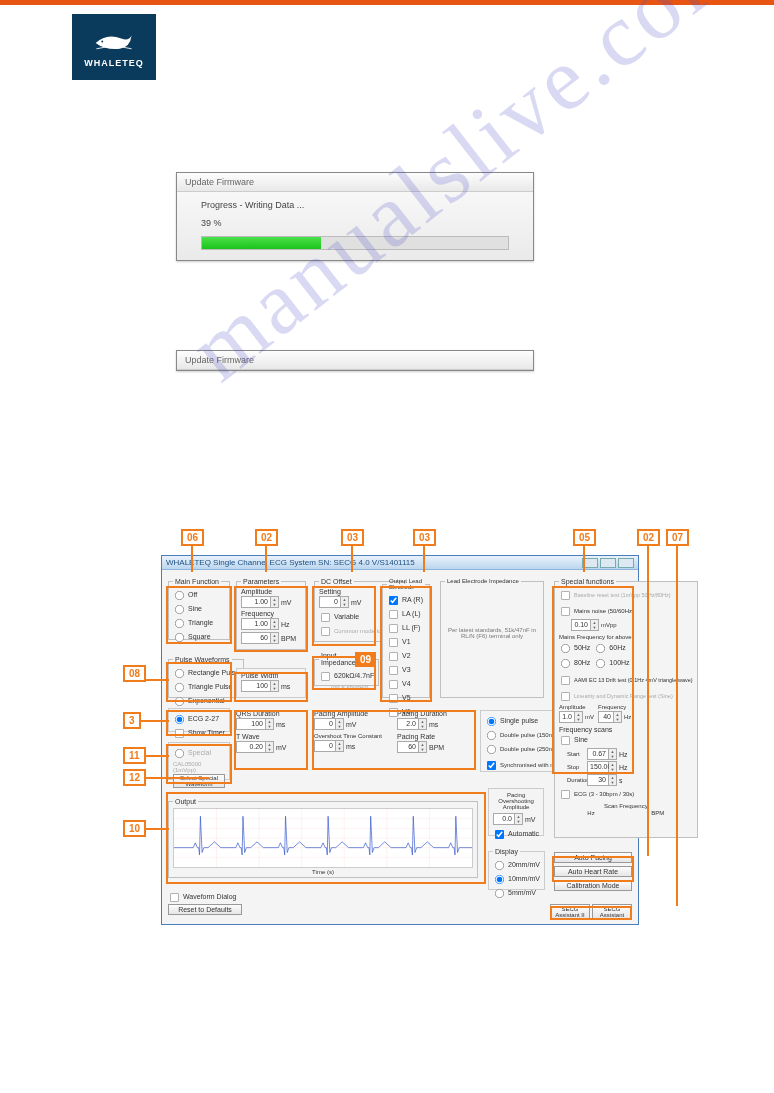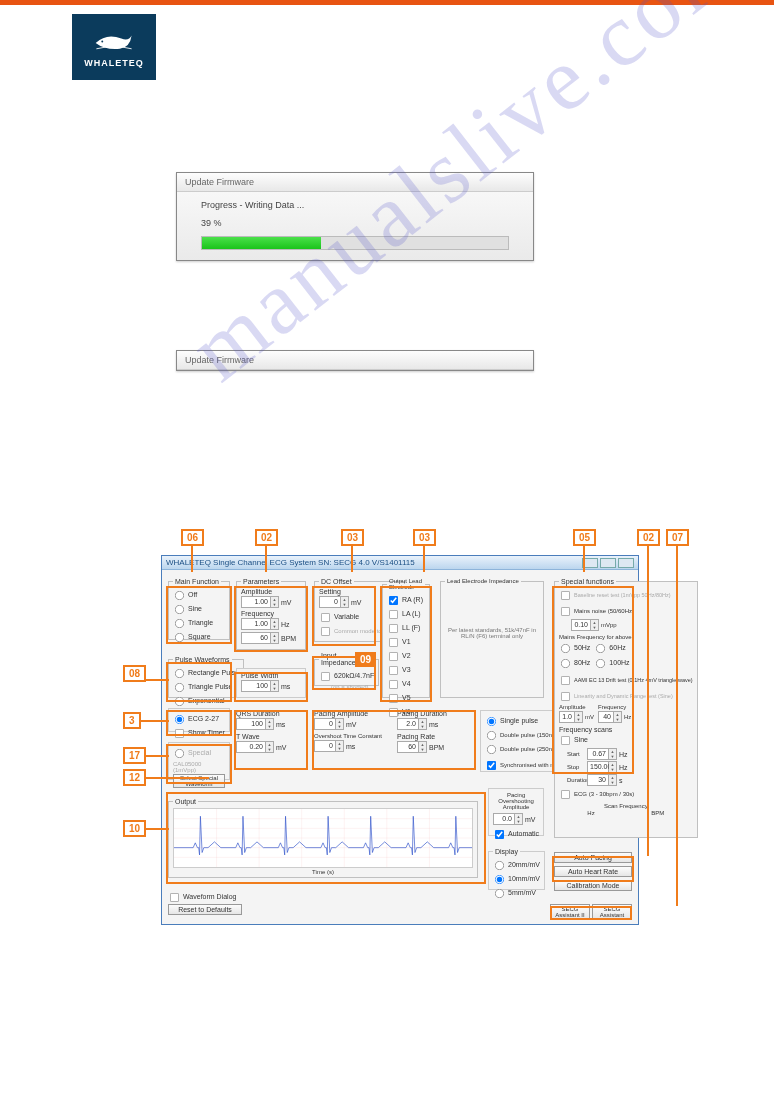--- a/index.html
+++ b/index.html
@@ -90,21 +90,21 @@
 <div class="co" style="top:529px;left:181px">06</div>
 <div class="co" style="top:529px;left:255px">02</div>
 <div class="co" style="top:529px;left:341px">03</div>
 <div class="co" style="top:529px;left:413px">03</div>
 <div class="co" style="top:529px;left:573px">05</div>
 <div class="co" style="top:529px;left:637px">02</div>
 <div class="co" style="top:529px;left:666px">07</div>
 <div class="co" style="top:665px;left:123px">08</div>
 <div class="co" style="top:652px;left:355px;font-size:10px;padding:0 3px;background:#f07c1b;color:#fff">09</div>
 <div class="co" style="top:712px;left:123px">3</div>
-<div class="co" style="top:747px;left:123px">17</div>
+<div class="co" style="top:747px;left:123px">11</div>
 <div class="co" style="top:769px;left:123px">12</div>
 <div class="co" style="top:820px;left:123px">10</div>
 
 <div class="coline" style="top:536px;left:191px;width:2px;height:36px"></div>
 <div class="coline" style="top:536px;left:265px;width:2px;height:36px"></div>
 <div class="coline" style="top:536px;left:351px;width:2px;height:36px"></div>
 <div class="coline" style="top:536px;left:423px;width:2px;height:36px"></div>
 <div class="coline" style="top:536px;left:583px;width:2px;height:36px"></div>
 <div class="coline" style="top:536px;left:647px;width:2px;height:320px"></div>
 <div class="coline" style="top:536px;left:676px;width:2px;height:370px"></div>

